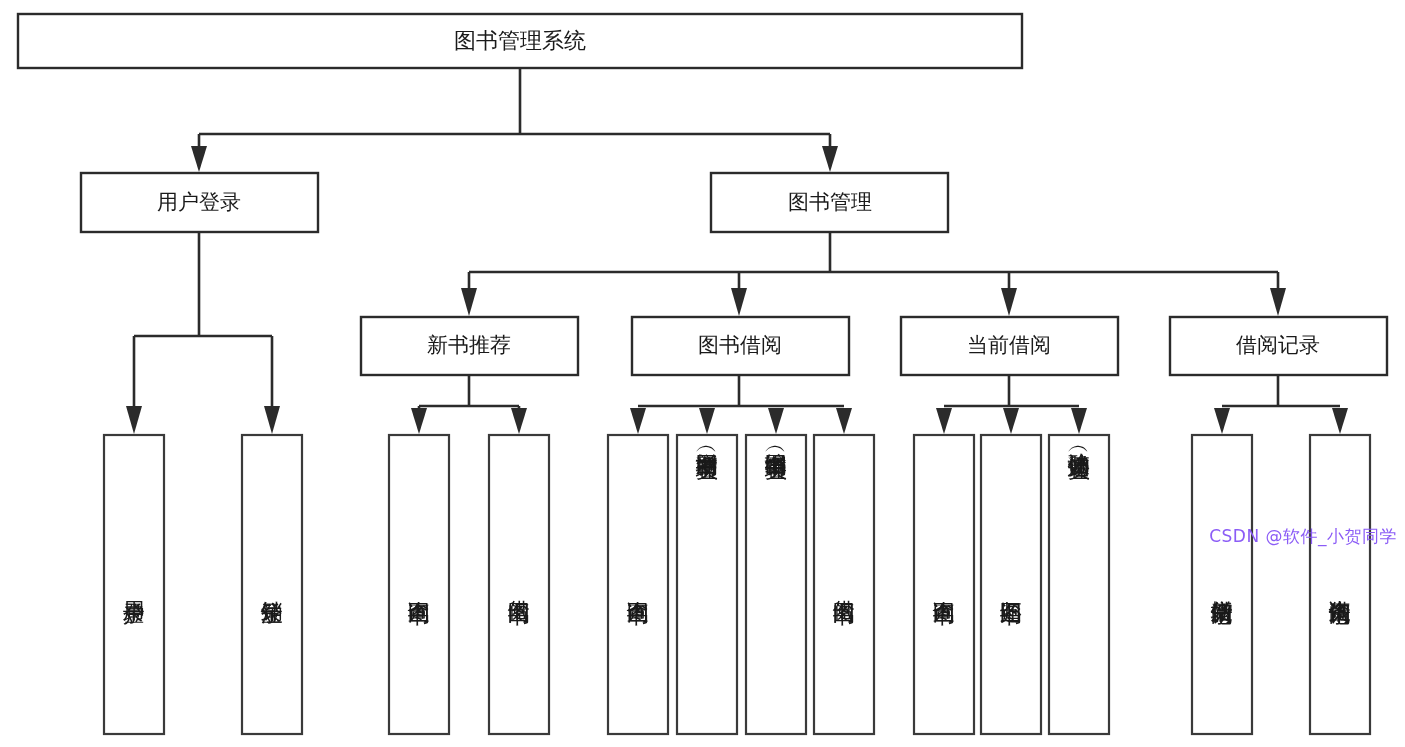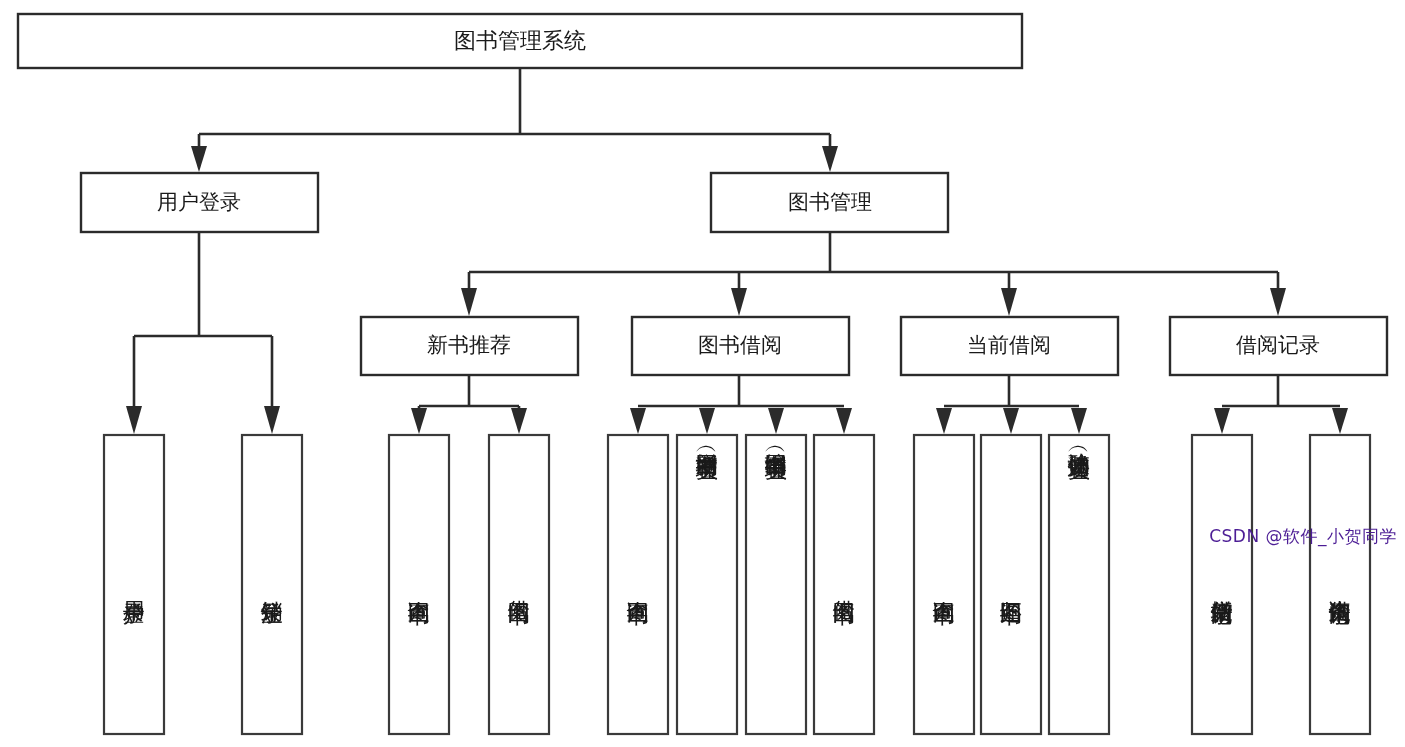--- a/index.html
+++ b/index.html
@@ -76,21 +76,21 @@
     letter-spacing: 1px;
     text-align: center;
     white-space: nowrap;
   }
   #watermark {
     position: absolute;
     right: 8px;
     bottom: 6px;
     font-family: "DejaVu Sans", "Liberation Sans", sans-serif;
     font-size: 17px;
-    color: #4c1d95;
+    color: #8b5cf6;
     letter-spacing: 0.5px;
     white-space: nowrap;
   }
 </style>
 </head>
 <body>
 
 <div id="diagram-root">
 
   <svg id="diagram-svg" viewBox="0 0 1405 747">

